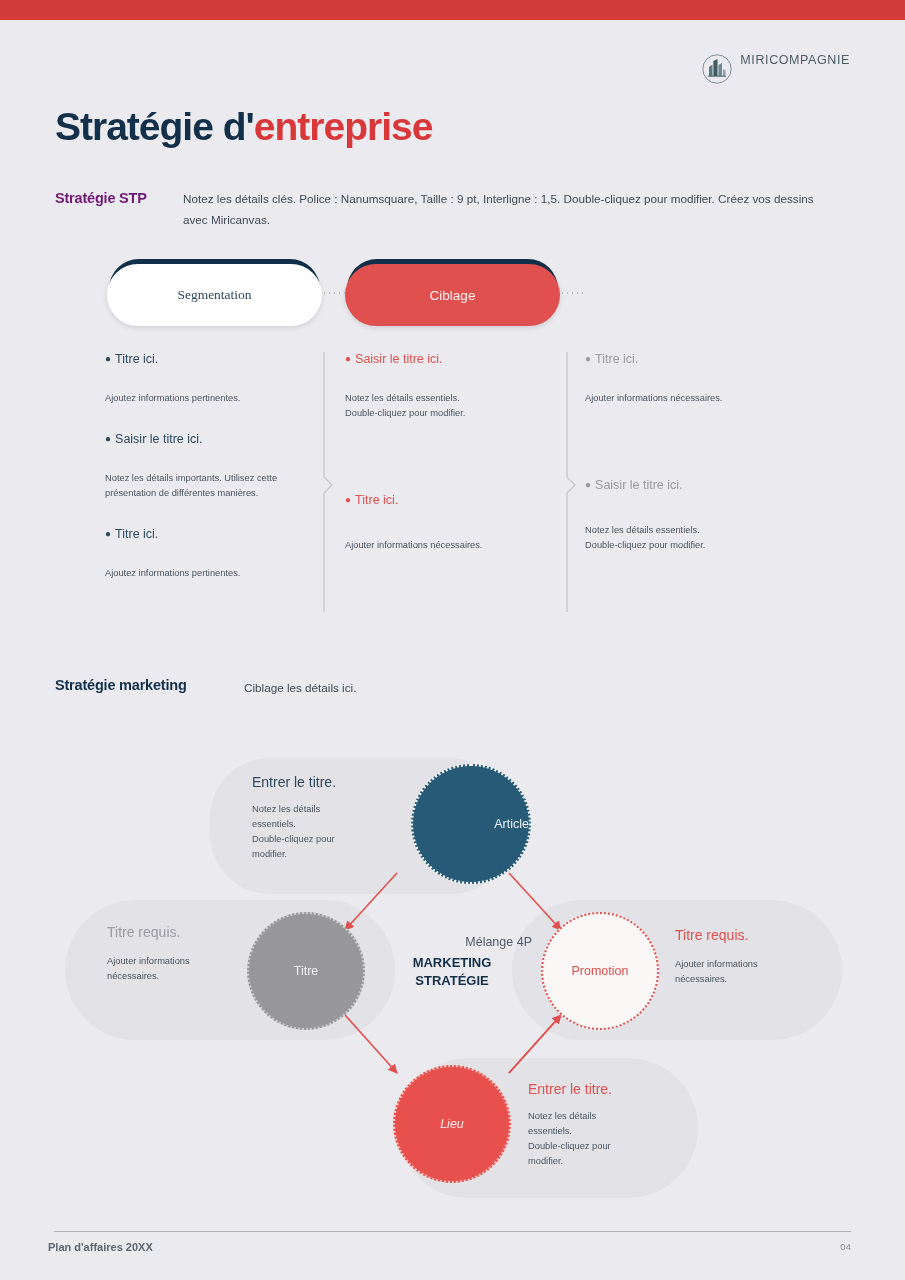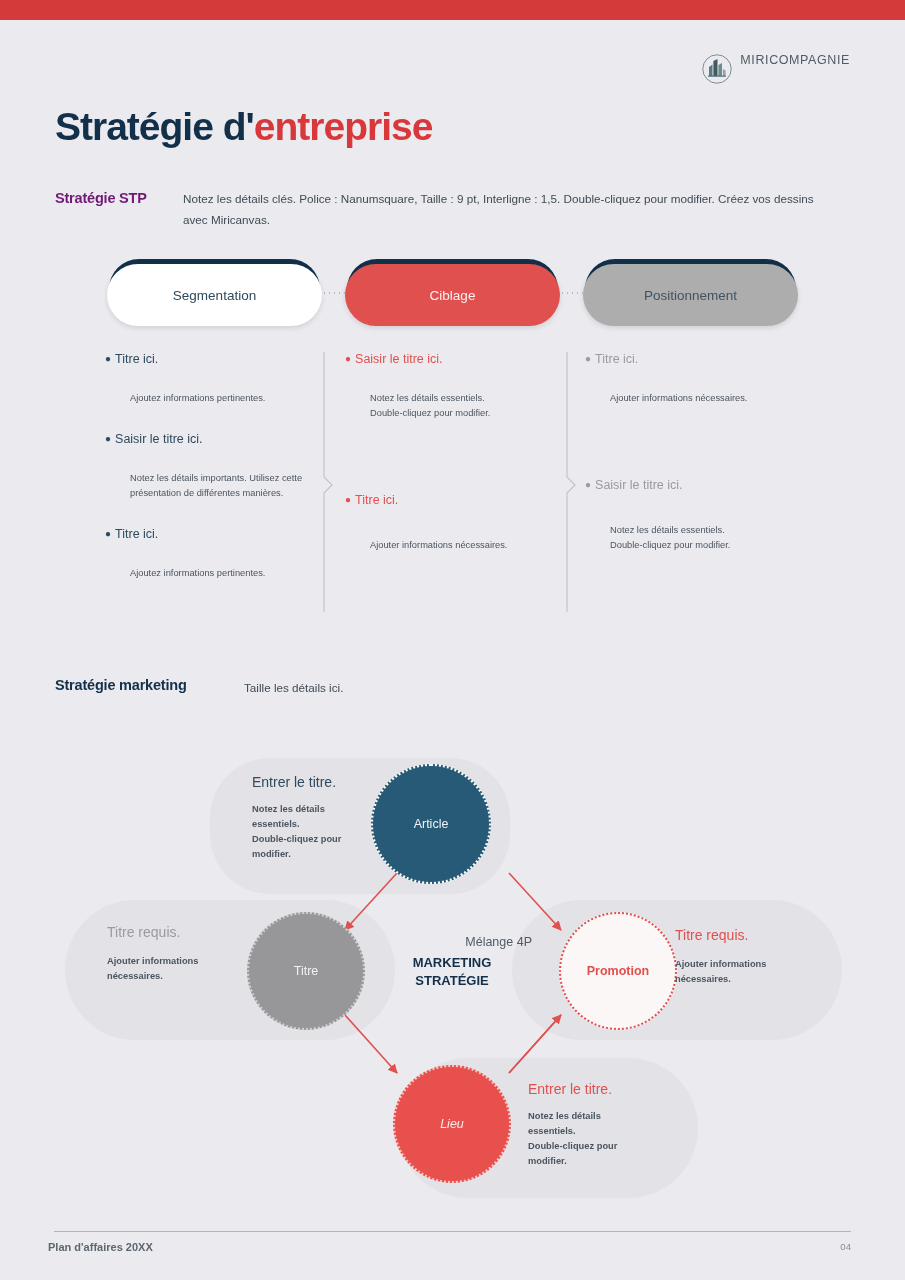--- a/index.html
+++ b/index.html
@@ -22,60 +22,60 @@
   .stp-label{position:absolute;left:55px;top:190px;font-size:14.5px;font-weight:700;color:#701a75;letter-spacing:-.2px;}
   .stp-desc{position:absolute;left:183px;top:189px;width:640px;font-size:11.7px;line-height:1.78;color:#3f4b55;}
 
   
   .pills{position:absolute;left:0;top:259px;width:905px;height:72px;}
   .pill-wrap{position:absolute;width:215px;height:70px;}
   .pill-shadow{position:absolute;left:2px;top:0;width:211px;height:60px;border-radius:34px;background:#13304a;}
   .pill{position:absolute;left:0;top:5px;width:215px;height:62px;border-radius:34px;display:flex;align-items:center;justify-content:center;
         font-size:13.5px;box-shadow:0 2px 5px rgba(25,40,60,.13);}
   .pw1{left:107px;} .pw2{left:345px;} .pw3{left:583px;}
-  .pill-1{background:#ffffff;color:#2d4a5e;}
+  .pill-1{background:#ffffff;color:#2d4a5e;font-family:Liberation Serif, serif;}
   .pill-2{background:#e0504e;color:#fdf2f1;}
   .pill-3{background:#adadad;color:#3f5364;}
   .dots{position:absolute;top:292px;height:2px;width:26px;
         background-image:radial-gradient(circle,#b9b8bd 1px,transparent 1px);background-size:5px 2px;}
   .dots-a{left:322px;} .dots-b{left:560px;}
 
   
   .cols{position:absolute;left:0;top:352px;width:866px;height:260px;}
   .col{position:absolute;width:215px;}
   .c1{left:105px;} .c2{left:345px;} .c3{left:585px;}
   .b-title{font-size:12.5px;line-height:1.2;margin-bottom:24px;white-space:nowrap;}
   .b-title .dot{font-size:10px;vertical-align:1.5px;margin-right:4px;}
-  .b-body{font-size:9.3px;line-height:1.62;color:#4b5560;margin-left:25px;}
+  .b-body{font-size:9.3px;line-height:1.62;color:#4b5560;}
   .t-navy{color:#2d4a5e;} .t-red{color:#e0504e;} .t-gray{color:#9a9aa0;}
   .blk{margin-bottom:26px;}
 
   .divider{position:absolute;top:352px;width:18px;height:260px;}
   .d1{left:318px;} .d2{left:561px;}
 
   
   .mk-label{position:absolute;left:55px;top:677px;font-size:14.5px;font-weight:700;color:#13304a;letter-spacing:-.2px;}
   .mk-desc{position:absolute;left:244px;top:681px;font-size:11.7px;color:#3f4b55;}
 
   
   .mix{position:absolute;left:0;top:740px;width:905px;height:470px;}
   .card{position:absolute;background:#e3e2e7;border-radius:60px;}
   .card-top{left:210px;top:18px;width:300px;height:136px;}
   .card-l{left:65px;top:160px;width:330px;height:140px;border-radius:70px;}
   .card-r{left:512px;top:160px;width:330px;height:140px;border-radius:70px;}
   .card-b{left:398px;top:318px;width:300px;height:140px;border-radius:70px;}
 
   .ctxt{position:absolute;}
   .c-title{font-size:14px;margin-bottom:12px;}
-  .c-body{font-size:9.3px;line-height:1.62;color:#4b5560;font-weight:bold;}
+  .c-body{font-size:9.3px;line-height:1.62;color:#4b5560;}
 
   .circle{position:absolute;border-radius:50%;display:flex;align-items:center;justify-content:center;font-size:12.5px;}
-  .cir-article{left:371px;top:24px;width:120px;height:120px;background:#275a76;color:#eef4f7;border:2px dotted #ffffff;}
+  .cir-article{left:411px;top:24px;width:120px;height:120px;background:#275a76;color:#eef4f7;border:2px dotted #ffffff;justify-content:flex-end;}
   .cir-prix{left:247px;top:172px;width:118px;height:118px;background:#979799;color:#f2f2f3;border:2px dotted #cfcfd2;}
-  .cir-promo{left:559px;top:172px;width:118px;height:118px;background:#fbf7f7;color:#e0504e;border:2px dotted #e0504e;font-weight:bold;}
+  .cir-promo{left:541px;top:172px;width:118px;height:118px;background:#fbf7f7;color:#e0504e;border:2px dotted #e0504e;}
   .cir-lieu{left:393px;top:325px;width:118px;height:118px;background:#e7504c;color:#fdeceb;border:2px dotted #f6c7c5;font-style:italic;}
 
   .center-lbl{position:absolute;left:372px;top:195px;width:160px;text-align:center;}
   .center-lbl .l1{font-size:12.5px;color:#4f5b66;margin-bottom:5px;text-align:right;}
   .center-lbl .l2{font-size:13px;font-weight:700;color:#13304a;line-height:1.35;}
 
   
   .foot-rule{position:absolute;left:54px;top:1231px;width:797px;height:1px;background:#b4b3b8;}
   .foot-l{position:absolute;left:48px;top:1241px;font-size:11px;color:#5d6770;font-weight:bold;}
   .foot-r{position:absolute;right:54px;top:1241px;font-size:9.6px;color:#8b8b91;}
@@ -106,24 +106,20 @@
 
   <div class="pills">
     <div class="pill-wrap pw1">
       <div class="pill-shadow"></div>
       <div class="pill pill-1">Segmentation</div>
     </div>
     <div class="pill-wrap pw2">
       <div class="pill-shadow"></div>
       <div class="pill pill-2">Ciblage</div>
     </div>
-    <div class="pill-wrap pw3">
-      <div class="pill-shadow"></div>
-      <div class="pill pill-3">Positionnement</div>
-    </div>
   </div>
   <div class="dots dots-a"></div>
   <div class="dots dots-b"></div>
 
   <div class="cols">
 
     <div class="col c1">
       <div class="blk">
         <div class="b-title t-navy"><span class="dot">●</span><span>Titre ici.</span></div>
         <div class="b-body">Ajoutez informations pertinentes.</div>
@@ -164,21 +160,21 @@
   </div>
 
   <svg class="divider d1" viewBox="0 0 18 260">
     <path d="M6 0 L6 125 L14 133 L6 141 L6 260" fill="none" stroke="#c2c1c6" stroke-width="1.1"></path>
   </svg>
   <svg class="divider d2" viewBox="0 0 18 260">
     <path d="M6 0 L6 125 L14 133 L6 141 L6 260" fill="none" stroke="#c2c1c6" stroke-width="1.1"></path>
   </svg>
 
   <div class="mk-label">Stratégie marketing</div>
-  <div class="mk-desc">Taille les détails ici.</div>
+  <div class="mk-desc">Ciblage les détails ici.</div>
 
   <div class="mix">
 
     <div class="card card-top"></div>
     <div class="card card-l"></div>
     <div class="card card-r"></div>
     <div class="card card-b"></div>
 
     <svg style="position:absolute;left:0;top:0;width:905px;height:470px" viewBox="0 0 905 470">
       <defs>

